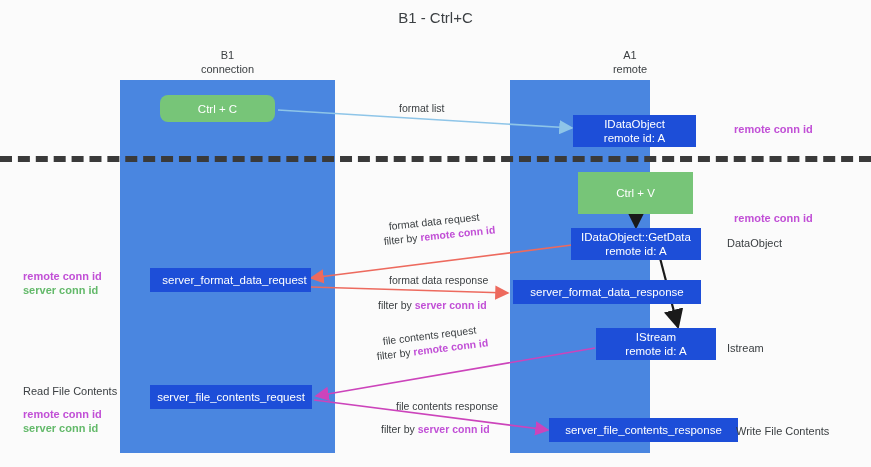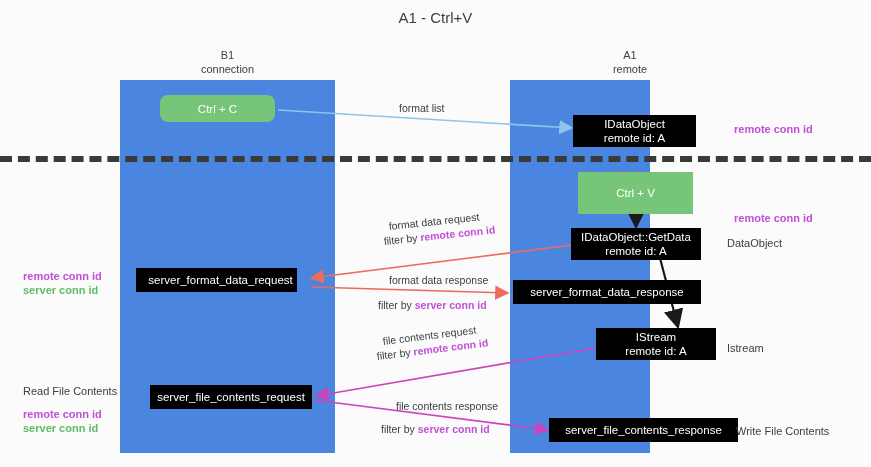--- a/index.html
+++ b/index.html
@@ -48,21 +48,21 @@
     align-items: center;
     justify-content: center;
     text-align: center;
     color: #ffffff;
     font-size: 11.5px;
     line-height: 14px;
     box-sizing: border-box;
     padding: 2px 4px;
   }
   .node.green { background: #77c578; }
-  .node.orange { background: #000000; }
+  .node.orange { background: #1d4ed8; }
   .node .sub { font-size: 11.5px; line-height: 14px; }
 
   .sidelabel {
     position: absolute;
     font-size: 11px;
     line-height: 14px;
     color: #3c4043;
     white-space: nowrap;
   }
   .purple { color: #c14fd6; font-weight: bold; }
@@ -87,21 +87,21 @@
     left: 0; top: 156px; width: 871px; height: 0;
     border-top: 6px dashed #3a3a3a;
   }
 </style>
 </head>
 <body>
 
 <div id="canvas">
 
   <div id="title-block" class="title">
-    <div>A1 - Ctrl+V</div>
+    <div>B1 - Ctrl+C</div>
   </div>
 
   <div id="hdr-b1" class="lane-header">
     <div>B1</div>
     <div>connection</div>
   </div>
   <div id="hdr-a1" class="lane-header">
     <div>A1</div>
     <div>remote</div>
   </div>
@@ -153,21 +153,21 @@
 
   <div class="node green" style="left:578px; top:172px; width:115px; height:42px;">
     <div>Ctrl + V</div>
   </div>
 
   <div class="node orange" style="left:571px; top:228px; width:130px; height:32px;">
     <div>IDataObject::GetData</div>
     <div class="sub">remote id: A</div>
   </div>
 
-  <div class="node orange" style="left:136px; top:268px; width:161px; height:24px;padding-left:12px;">
+  <div class="node orange" style="left:150px; top:268px; width:161px; height:24px;padding-left:12px;">
     <div>server_format_data_request</div>
   </div>
 
   <div class="node orange" style="left:513px; top:280px; width:188px; height:24px;">
     <div>server_format_data_response</div>
   </div>
 
   <div class="node orange" style="left:596px; top:328px; width:120px; height:32px;">
     <div>IStream</div>
     <div class="sub">remote id: A</div>

